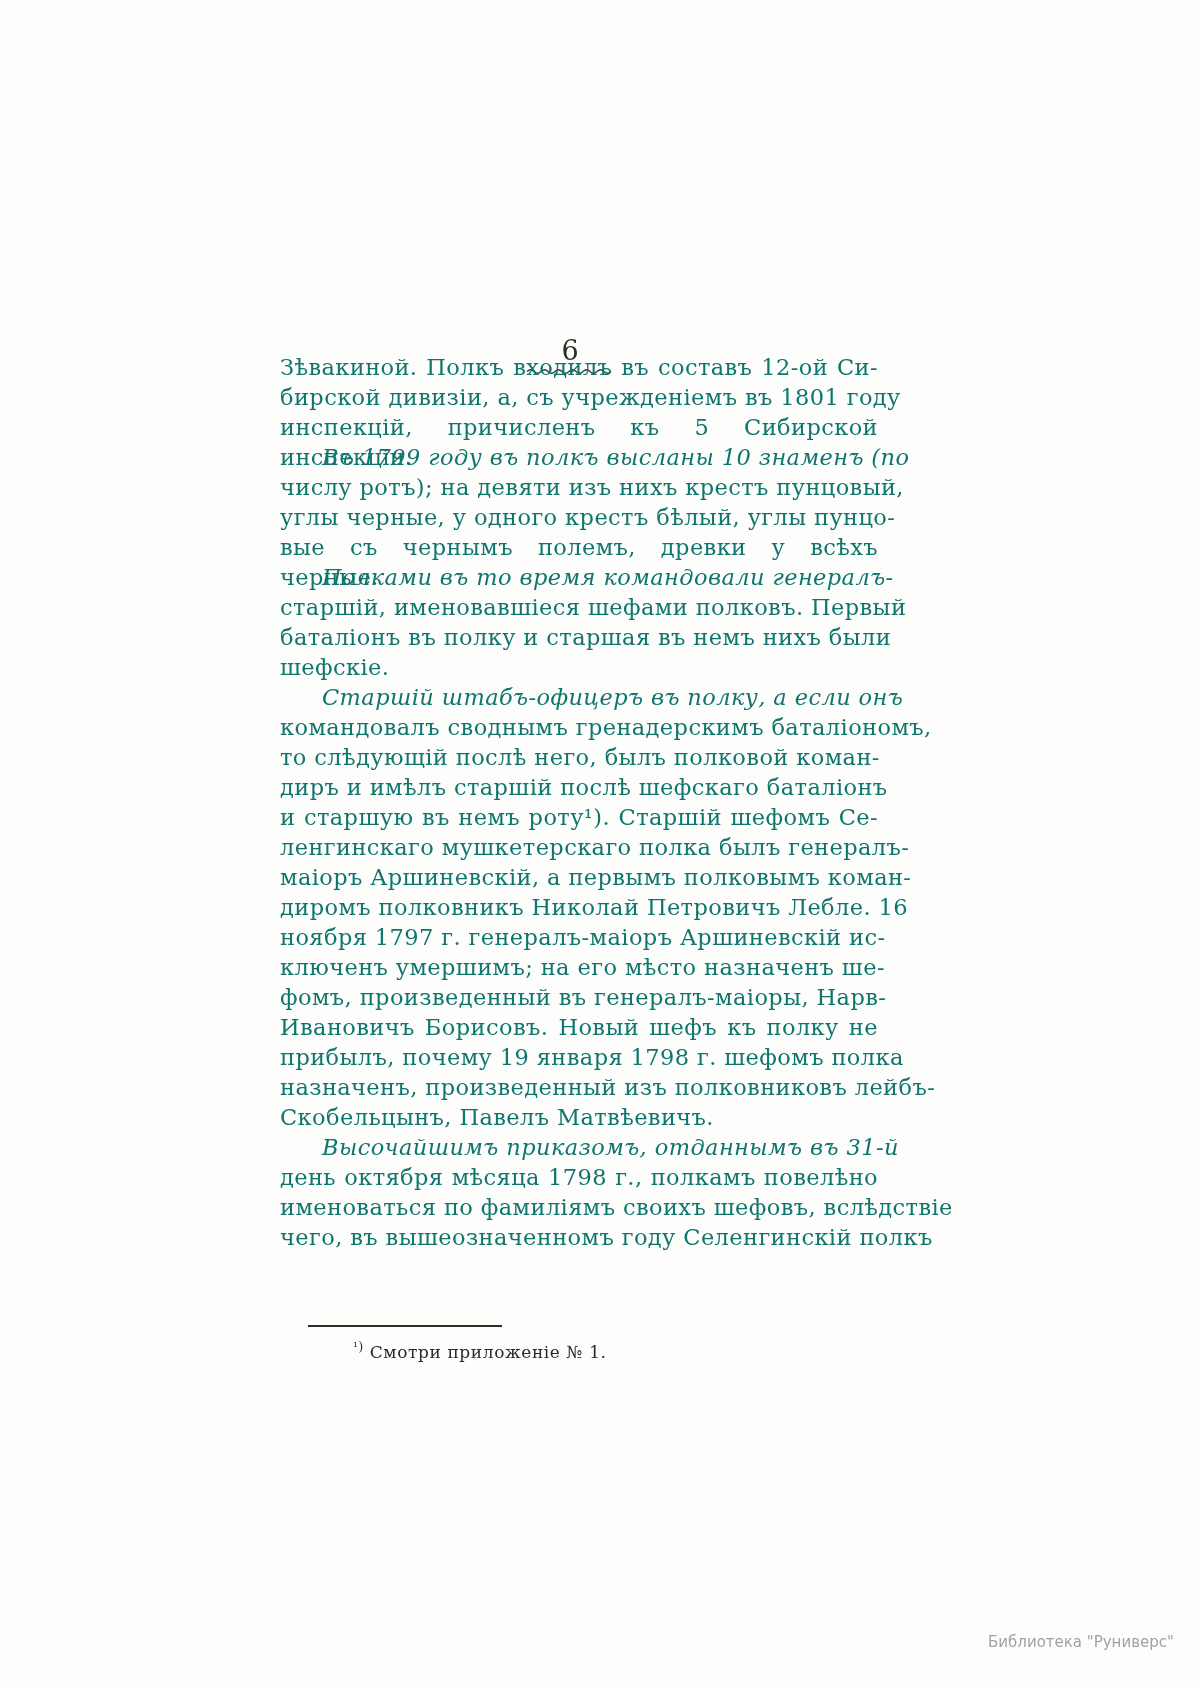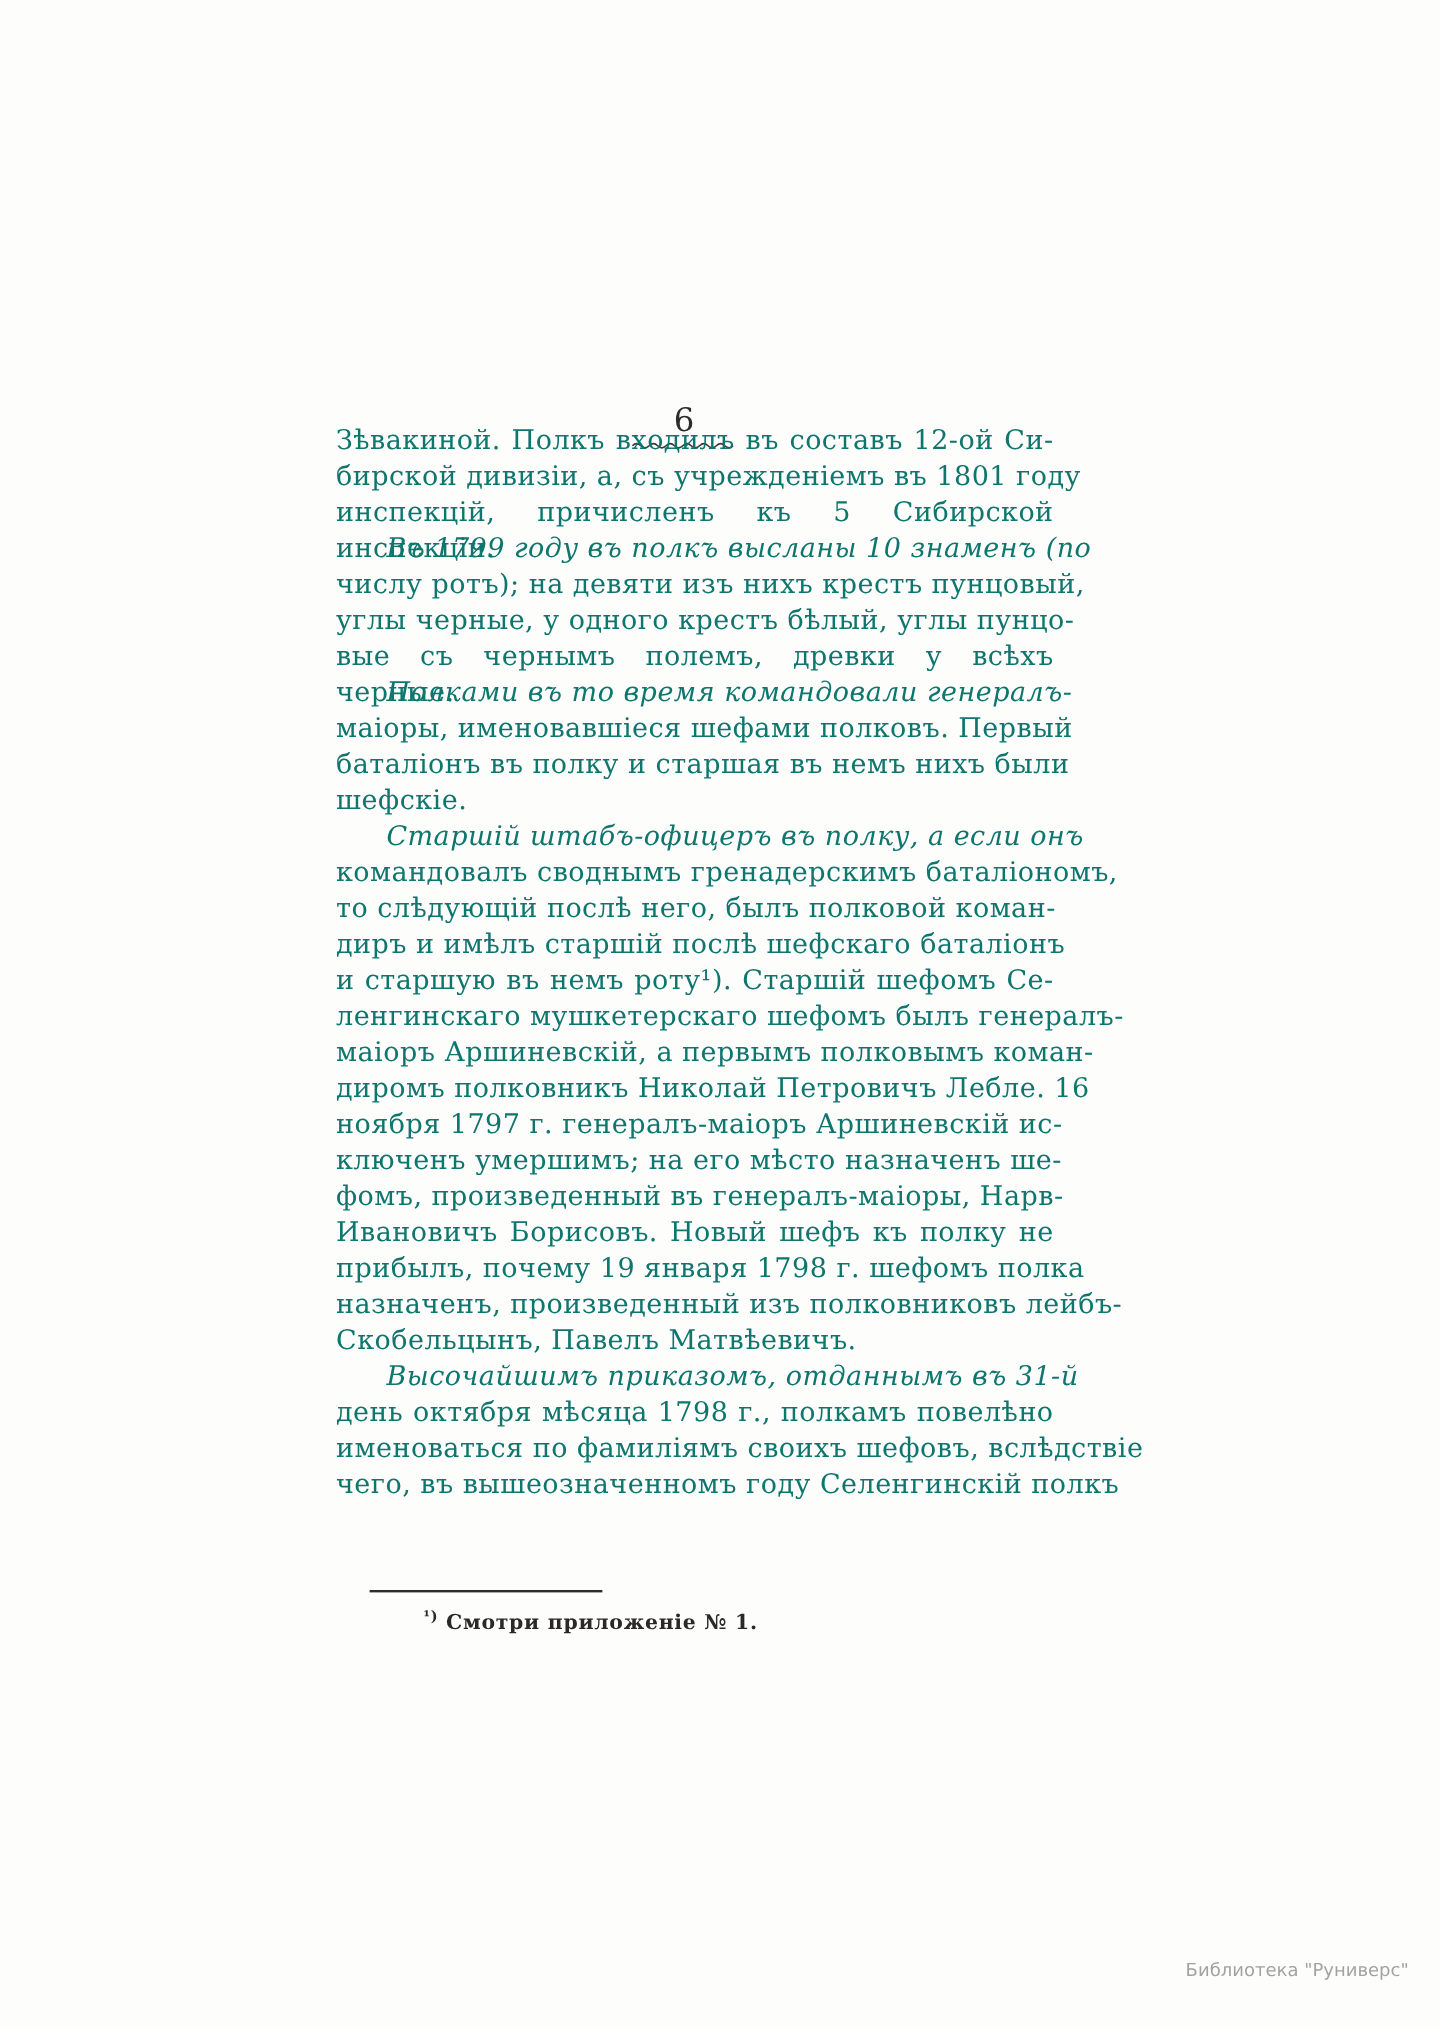--- a/index.html
+++ b/index.html
@@ -71,21 +71,21 @@
     top: 1325px;
     width: 194px;
     height: 2px;
     background: #2f2d2a;
   }
   .footnote {
     position: absolute;
     left: 353px;
     top: 1340px;
     font-size: 17px;
-    font-weight: bold;
+    font-weight: normal;
     letter-spacing: 0.6px;
     color: #2b2927;
   }
   .footnote sup {
     font-size: 12px;
     vertical-align: super;
   }
 
   
   .watermark {
@@ -111,29 +111,29 @@
 
   <div class="body-text">
       <div class="line">Зѣвакиной. Полкъ входилъ въ составъ 12-ой Си-</div>
       <div class="line">бирской дивизіи, а, съ учрежденіемъ въ 1801 году</div>
       <div class="line para-end">инспекцій, причисленъ къ 5 Сибирской инспекціи.</div>
       <div class="line indent">Въ 1799 году въ полкъ высланы 10 знаменъ (по</div>
       <div class="line">числу ротъ); на девяти изъ нихъ крестъ пунцовый,</div>
       <div class="line">углы черные, у одного крестъ бѣлый, углы пунцо-</div>
       <div class="line para-end">вые съ чернымъ полемъ, древки у всѣхъ черные.</div>
       <div class="line indent">Полками въ то время командовали генералъ-</div>
-      <div class="line">маіоры, именовавшіеся шефами полковъ. Первый</div>
+      <div class="line">старшій, именовавшіеся шефами полковъ. Первый</div>
       <div class="line">баталіонъ въ полку и старшая въ немъ нихъ были</div>
       <div class="line para-end">шефскіе.</div>
       <div class="line indent">Старшій штабъ-офицеръ въ полку, а если онъ</div>
       <div class="line">командовалъ своднымъ гренадерскимъ баталіономъ,</div>
       <div class="line">то слѣдующій послѣ него, былъ полковой коман-</div>
       <div class="line">диръ и имѣлъ старшій послѣ шефскаго баталіонъ</div>
       <div class="line">и старшую въ немъ роту¹). Старшій шефомъ Се-</div>
-      <div class="line">ленгинскаго мушкетерскаго шефомъ былъ генералъ-</div>
+      <div class="line">ленгинскаго мушкетерскаго полка былъ генералъ-</div>
       <div class="line">маіоръ Аршиневскій, а первымъ полковымъ коман-</div>
       <div class="line">диромъ полковникъ Николай Петровичъ Лебле. 16</div>
       <div class="line">ноября 1797 г. генералъ-маіоръ Аршиневскій ис-</div>
       <div class="line">ключенъ умершимъ; на его мѣсто назначенъ ше-</div>
       <div class="line">фомъ, произведенный въ генералъ-маіоры, Нарв-</div>
       <div class="line">Ивановичъ Борисовъ. Новый шефъ къ полку не</div>
       <div class="line">прибылъ, почему 19 января 1798 г. шефомъ полка</div>
       <div class="line">назначенъ, произведенный изъ полковниковъ лейбъ-</div>
       <div class="line para-end">Скобельцынъ, Павелъ Матвѣевичъ.</div>
       <div class="line indent">Высочайшимъ приказомъ, отданнымъ въ 31-й</div>

